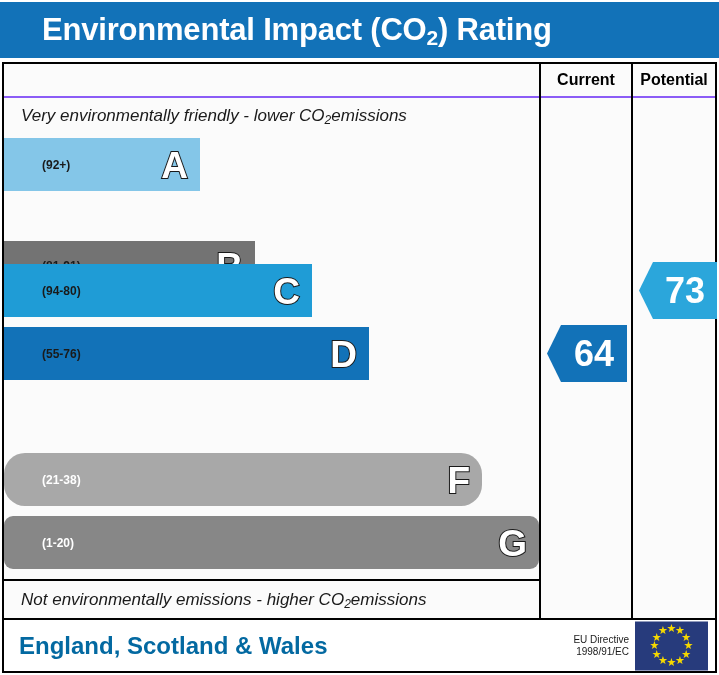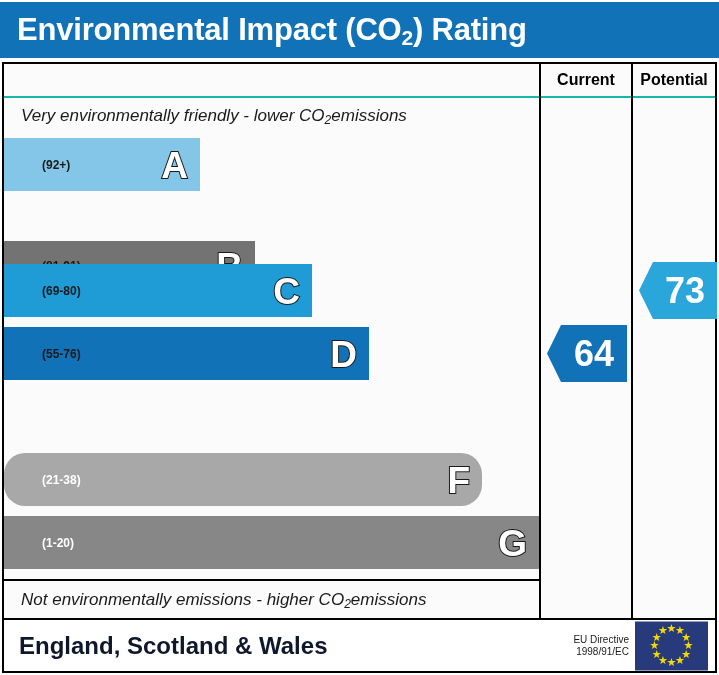--- a/index.html
+++ b/index.html
@@ -28,22 +28,22 @@
     height: 56px;
     background: #1272b8;
     display: flex;
     align-items: center;
   }
   .title-text {
     color: #ffffff;
     font-size: 31px;
     font-weight: bold;
     letter-spacing: -0.2px;
-    padding-left: 17px;
     white-space: nowrap;
+    margin-left: 42px;
   }
   .title-text sub {
     font-size: 21px;
     vertical-align: baseline;
     position: relative;
     top: 5px;
   }
 
   
   .frame {
@@ -57,21 +57,21 @@
     background: #fbfbfb;
   }
 
   
   .head-row {
     position: absolute;
     left: 0;
     top: 0;
     width: 711px;
     height: 34px;
-    border-bottom: 2px solid #14b8a6;
+    border-bottom: 2px solid #8b5cf6;
     box-sizing: border-box;
   }
   .col-head {
     position: absolute;
     top: 0;
     height: 32px;
     display: flex;
     align-items: center;
     justify-content: center;
     font-size: 16px;
@@ -180,21 +180,21 @@
     border: 2px solid #000000;
     border-top: none;
     box-sizing: border-box;
     background: #ffffff;
     display: flex;
     align-items: center;
   }
   .region-name {
     font-size: 24px;
     font-weight: bold;
-    color: #0f172a;
+    color: #0369a1;
     padding-left: 15px;
     white-space: nowrap;
   }
   .directive {
     position: absolute;
     right: 86px;
     top: 50%;
     transform: translateY(-50%);
     font-size: 10px;
     color: #1a1a1a;
@@ -247,32 +247,32 @@
     <div class="bands">
         <div class="band dark-label" style="top: 0px; width: 196px; height: 53px; background: rgb(132, 198, 232);">
           <span class="band-range">(92+)</span>
           <span class="band-letter">A</span>
         </div>
         <div class="band dark-label" style="top: 63px; width: 251px; height: 49px; background: #737373; margin-top: 40px;">
           <span class="band-range">(81-91)</span>
           <span class="band-letter">B</span>
         </div>
         <div class="band dark-label" style="top: 126px; width: 308px; height: 53px; background: rgb(31, 156, 214);">
-          <span class="band-range">(69-80)</span>
+          <span class="band-range">(94-80)</span>
           <span class="band-letter">C</span>
         </div>
         <div class="band dark-label" style="top: 189px; width: 365px; height: 53px; background: rgb(18, 114, 184);">
           <span class="band-range">(55-76)</span>
           <span class="band-letter">D</span>
         </div>
         <div class="band light-label" style="top: 315px; width: 478px; height: 53px; background: rgb(168, 168, 168); border-radius: 21px;">
           <span class="band-range">(21-38)</span>
           <span class="band-letter">F</span>
         </div>
-        <div class="band light-label" style="top: 378px; width: 535px; height: 53px; background: rgb(135, 135, 135);">
+        <div class="band light-label" style="top: 378px; width: 535px; height: 53px; background: rgb(135, 135, 135); border-radius: 9px;">
           <span class="band-range">(1-20)</span>
           <span class="band-letter">G</span>
         </div>
       </div>
 
     <div class="ratings-layer">
         <div class="rating" style="left: 543px; width: 80px; top: 261px; background: rgb(18, 114, 184);">
           <span class="rating-value">64</span>
         </div>
         <div class="rating" style="left: 635px; width: 78px; top: 198px; background: rgb(43, 166, 219);">

